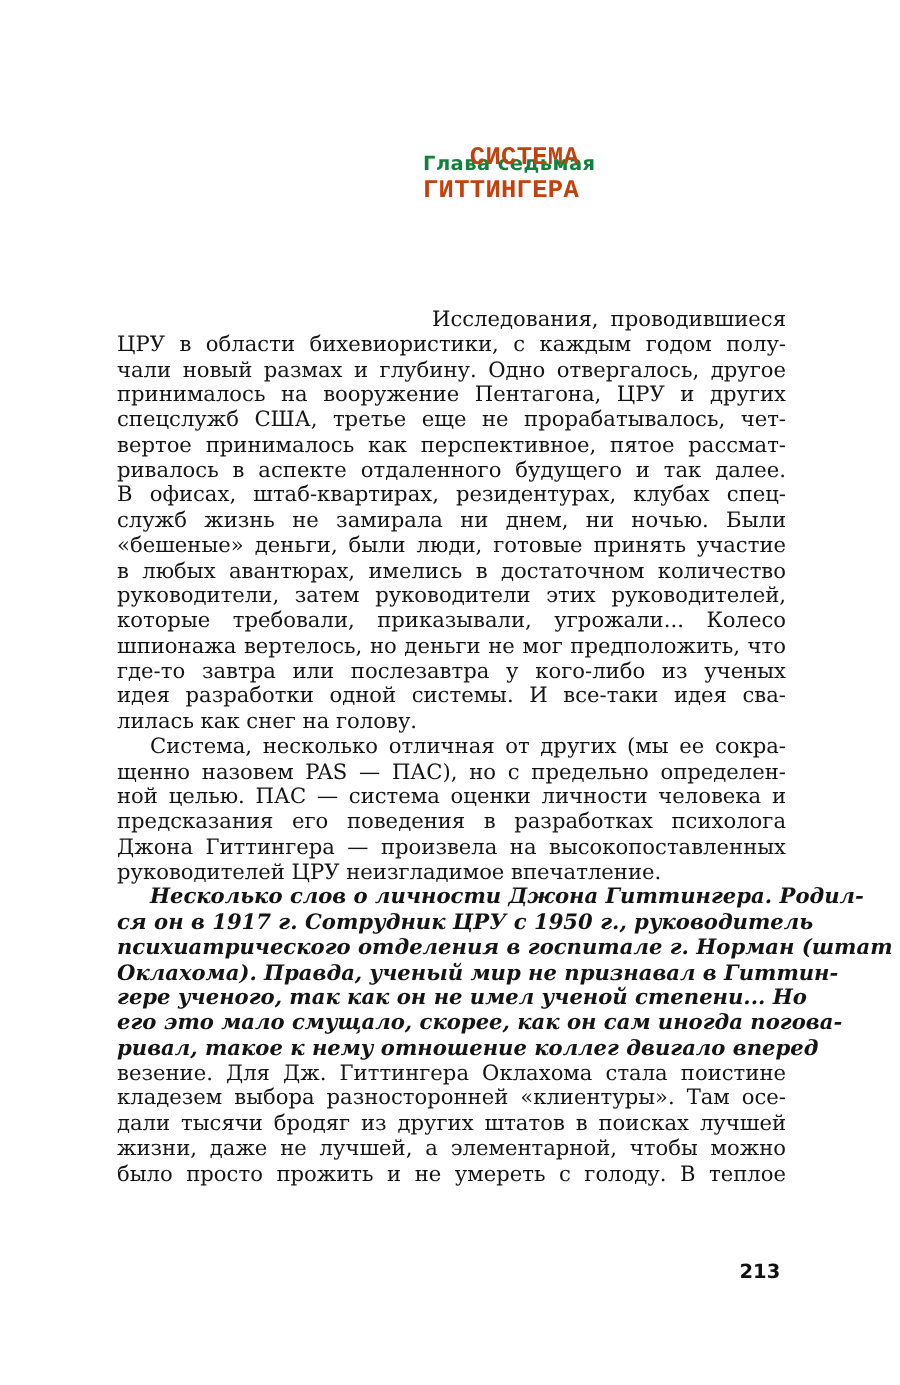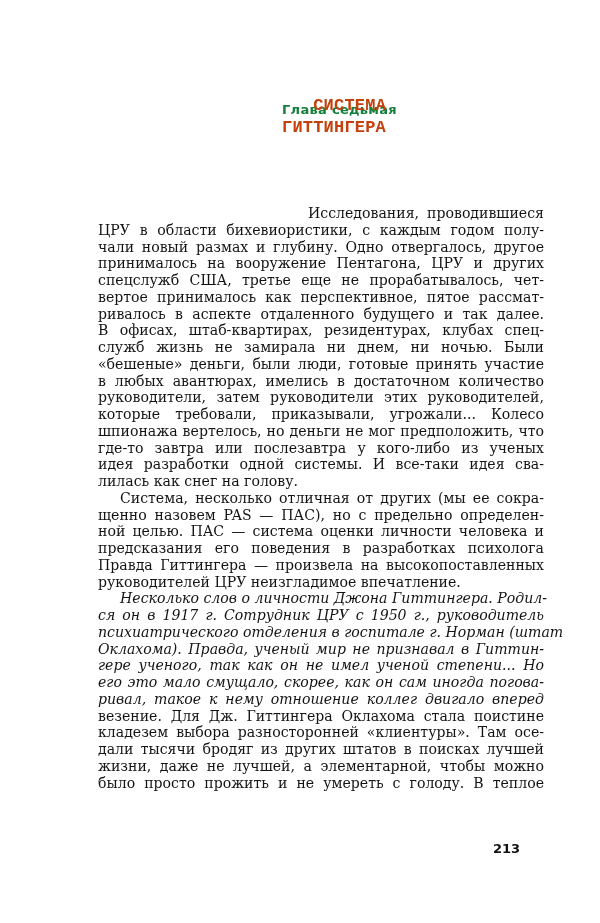--- a/index.html
+++ b/index.html
@@ -14,30 +14,29 @@
   .chapter-title {
     position: absolute; left: 282px; top: 95px;
     font-family: Liberation Mono, monospace; font-size: 17px; font-weight: 900; line-height: 22px;
     color: #c2410c; letter-spacing: 0.2px; text-align: right;
   }
   .chapter-title div { white-space: nowrap; }
   .body {
     position: absolute; left: 78px; top: 205px; width: 446px;
     font-family: "DejaVu Serif", serif; font-size: 14.1px; line-height: 16.75px;
     color: #141414;
-    margin-left: 20px;
   }
   .line {
     display: block; height: 16.75px; white-space: nowrap;
     text-align: justify; text-align-last: justify;
   }
   .line.last { text-align-last: left; }
   .line.indent-first { padding-left: 210px; }
   .line.indent { padding-left: 22px; }
-  .it { font-style: italic; }
+  .it { font-style: italic; font-weight: bold; }
   .page-number {
     position: absolute; left: 493px; top: 841px;
     font-family: "DejaVu Sans", sans-serif; font-size: 13px; font-weight: bold; color: #111; text-align: center;
   }
 </style>
 </head>
 <body>
 
 <div class="page">
 
@@ -68,21 +67,21 @@
       <span class="line">где-то завтра или послезавтра у кого-либо из ученых</span>
       <span class="line">идея разработки одной системы. И все-таки идея сва-</span>
       <span class="line last">лилась как снег на голову.</span>
     </div>
 
     <div>
       <span class="line indent">Система, несколько отличная от других (мы ее сокра-</span>
       <span class="line">щенно назовем PAS — ПАС), но с предельно определен-</span>
       <span class="line">ной целью. ПАС — система оценки личности человека и</span>
       <span class="line">предсказания его поведения в разработках психолога</span>
-      <span class="line">Правда Гиттингера — произвела на высокопоставленных</span>
+      <span class="line">Джона Гиттингера — произвела на высокопоставленных</span>
       <span class="line last">руководителей ЦРУ неизгладимое впечатление.</span>
     </div>
 
     <div>
       <span class="line indent it">Несколько слов о личности Джона Гиттингера. Родил-</span>
       <span class="line it">ся он в 1917 г. Сотрудник ЦРУ с 1950 г., руководитель</span>
       <span class="line it">психиатрического отделения в госпитале г. Норман (штат</span>
       <span class="line it">Оклахома). Правда, ученый мир не признавал в Гиттин-</span>
       <span class="line it">гере ученого, так как он не имел ученой степени... Но</span>
       <span class="line it">его это мало смущало, скорее, как он сам иногда погова-</span>

